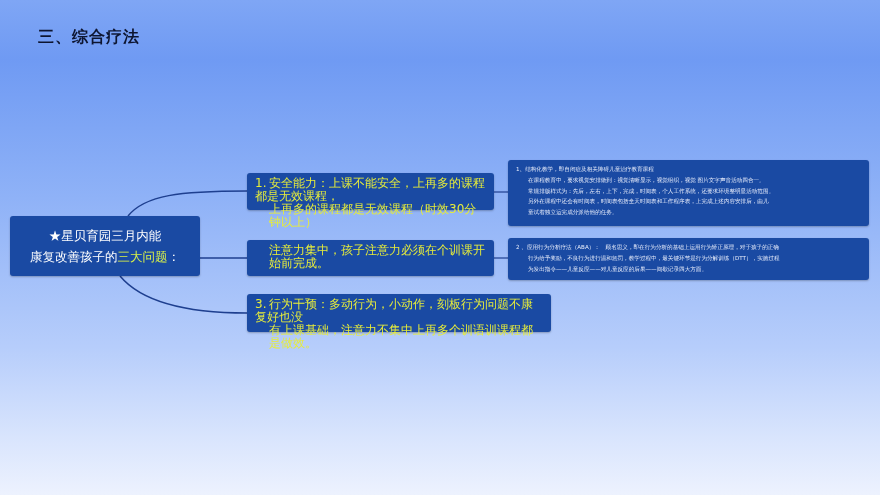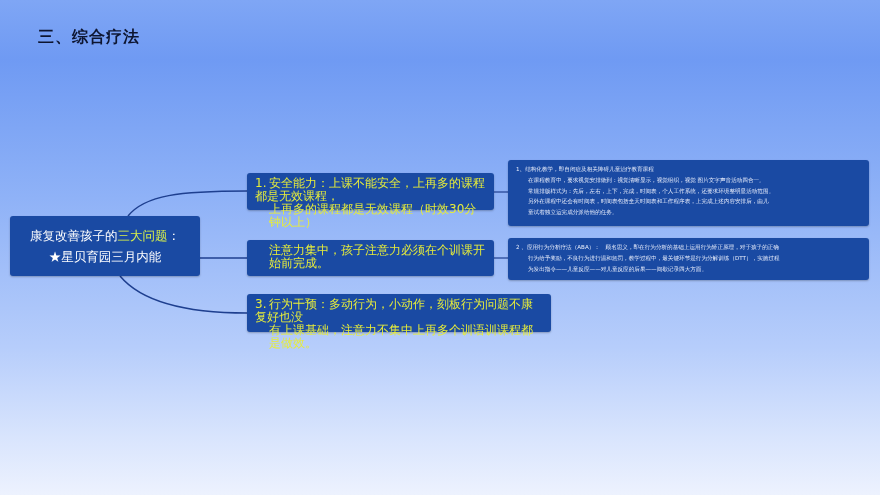--- a/index.html
+++ b/index.html
@@ -48,24 +48,24 @@
 
 <svg class="links" viewBox="0 0 880 495">
   <path d="M 128 216 C 145 195, 180 191, 247 191" fill="none" stroke="#1e3f8f" stroke-width="1.5"></path>
   <path d="M 200 258 L 247 258" fill="none" stroke="#1e3f8f" stroke-width="1.5"></path>
   <path d="M 120 276 C 140 300, 180 313, 247 313" fill="none" stroke="#1e3f8f" stroke-width="1.5"></path>
   <path d="M 494 192 L 508 192" fill="none" stroke="#1e3f8f" stroke-width="1.2"></path>
   <path d="M 494 258 L 508 258" fill="none" stroke="#1e3f8f" stroke-width="1.2"></path>
 </svg>
 
 <div class="box root">
+  <div>★星贝育园三月内能</div>
   <div>
     <span>康复改善孩子的</span><span class="hl">三大问题</span><span>：</span>
   </div>
-  <div>★星贝育园三月内能</div>
 </div>
 
 <div class="box branch b1">
   <div><span class="num">1.</span><span>安全能力：上课不能安全，上再多的课程都是无效课程，</span></div>
   <div style="padding-left:14px">上再多的课程都是无效课程（时效30分钟以上）</div>
 </div>
 
 <div class="box branch b2">
   <div style="padding-left:14px">注意力集中，孩子注意力必须在个训课开始前完成。</div>
 </div>

